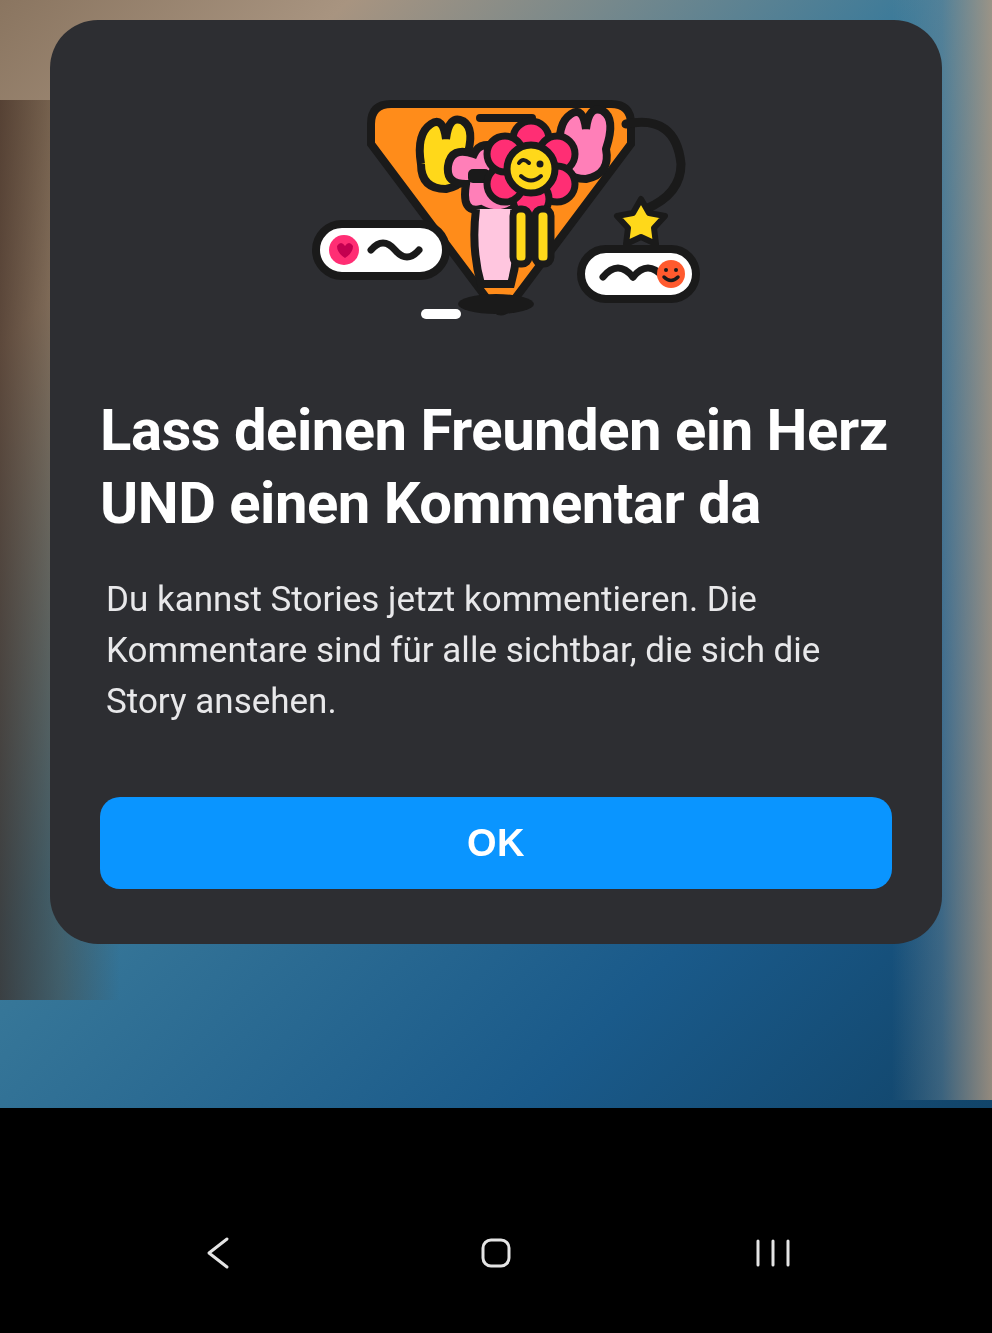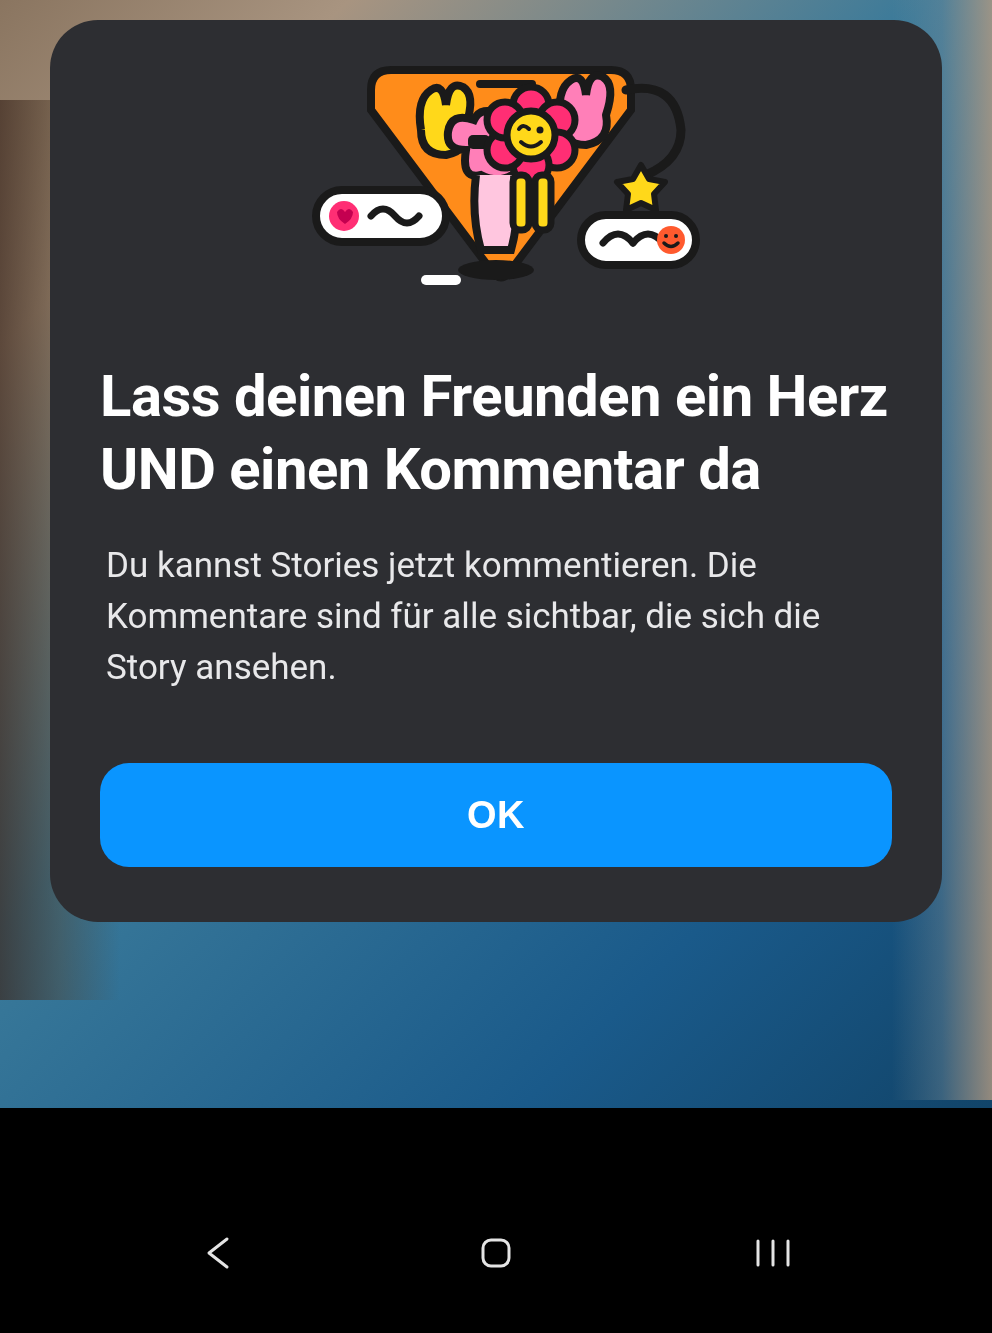--- a/index.html
+++ b/index.html
@@ -43,21 +43,21 @@
       background: linear-gradient(-90deg, rgba(180,155,130,0.8), rgba(120,140,150,0.4), transparent);
     }
 
     .dialog {
       position: absolute;
       left: 50px;
       right: 50px;
       top: 20px;
       background: #2d2e32;
       border-radius: 48px;
-      padding: 20px 50px 55px 50px;
+      padding: 54px 50px 55px 50px;
       display: flex;
       flex-direction: column;
     }
 
     .illustration-wrap {
       width: 100%;
       display: flex;
       justify-content: center;
       margin-bottom: 60px;
     }
@@ -83,22 +83,22 @@
       line-height: 1.45;
       margin-bottom: 70px;
       margin-left: 6px;
     }
 
     .ok-button {
       width: 100%;
       background: #0a95ff;
       color: #fff;
       border: none;
-      border-radius: 29px;
-      height: 104px;
+      border-radius: 20px;
+      height: 92px;
       font-size: 38px;
       font-weight: 700;
       cursor: pointer;
       letter-spacing: 0.5px;
     }
 
     .nav-bar {
       position: absolute;
       bottom: 0;
       left: 0;

